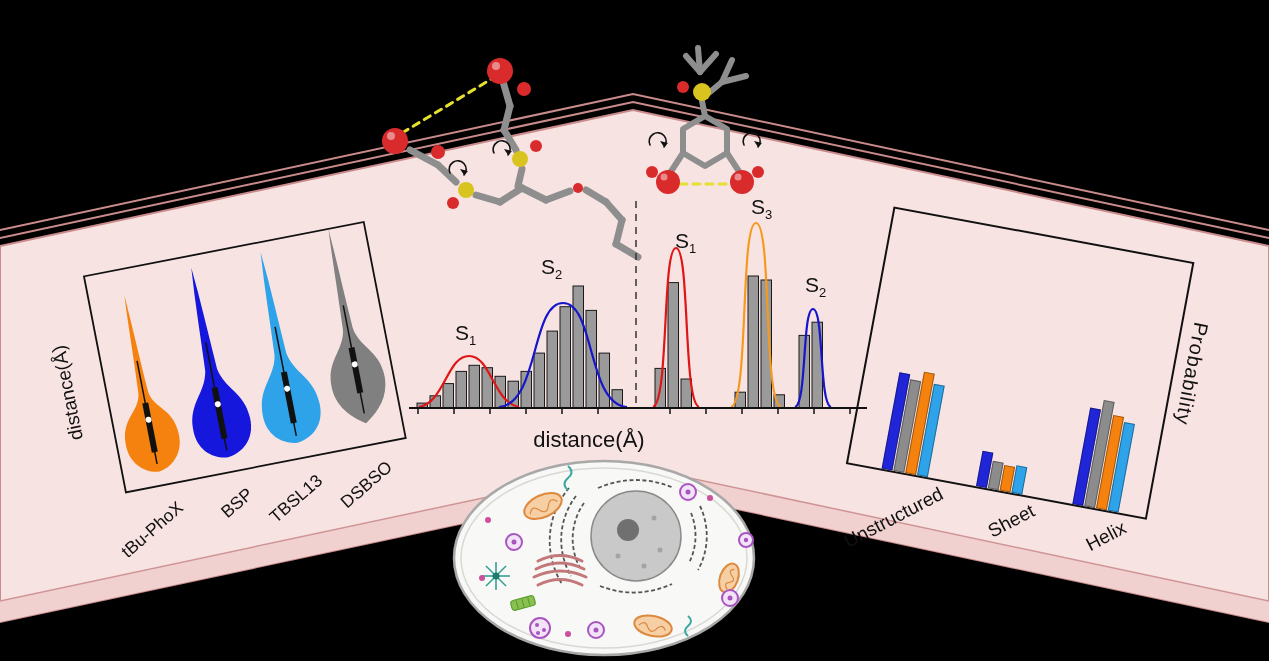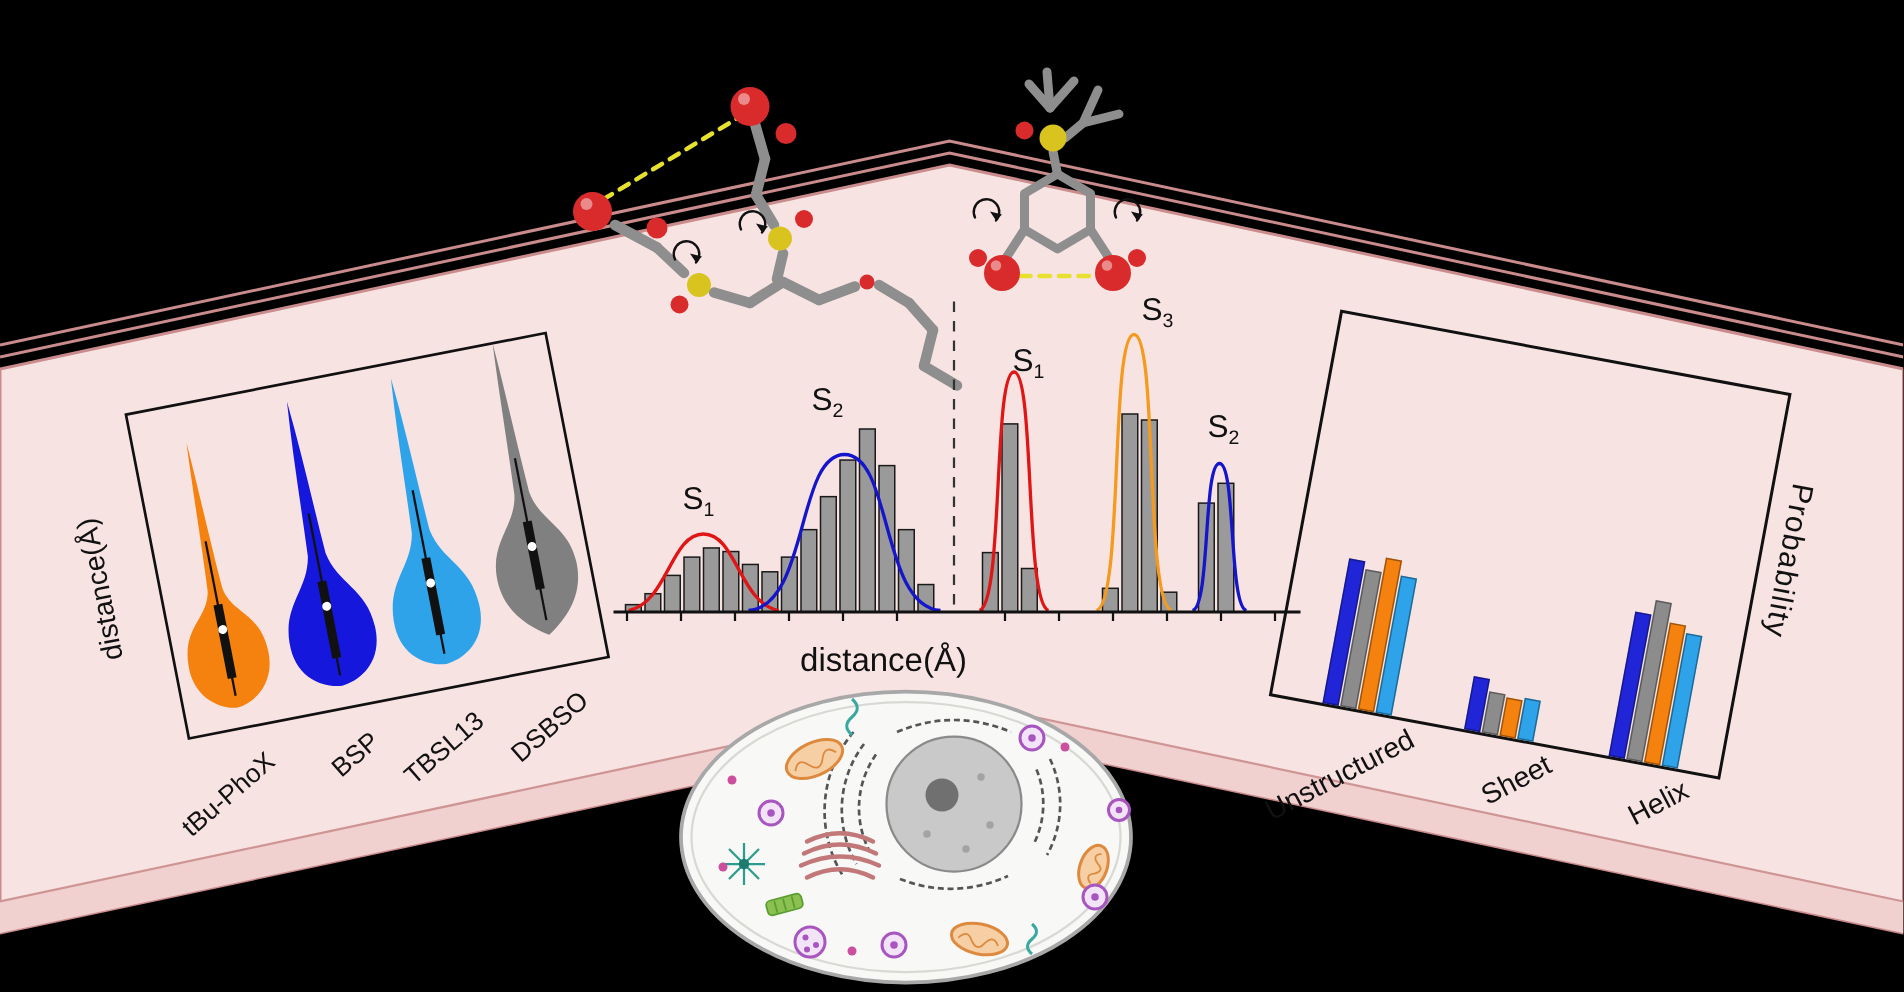--- a/index.html
+++ b/index.html
@@ -12,21 +12,21 @@
   .bar-panel{position:absolute;left:848px;top:222px;width:360px;height:340px;transform:rotate(10.5deg);z-index:3;}
   .mol-layer{position:absolute;left:350px;top:30px;width:470px;height:245px;z-index:2;}
   .cell-layer{position:absolute;left:448px;top:458px;width:316px;height:206px;z-index:4;}
   
   .violin-ylabel{position:absolute;left:-58px;top:112px;width:140px;text-align:center;transform:rotate(-90deg);font-size:19px;color:#111;}
   .vcat{position:absolute;top:246px;width:92px;text-align:right;font-size:17.5px;color:#111;transform:rotate(-30deg);transform-origin:top right;}
   .vcat0{left:4px;} .vcat1{left:75px;} .vcat2{left:146px;} .vcat3{left:217px;}
   
   .peak{position:absolute;font-size:21px;color:#111;}
   .peak sub{font-size:13px;}
-  .pk0{left:52px;top:128px;} .pk1{left:138px;top:62px;} .pk2{left:272px;top:36px;} .pk3{left:358px;top:2px;} .pk4{left:402px;top:80px;}
+  .pk0{left:52px;top:128px;} .pk1{left:138px;top:62px;} .pk2{left:272px;top:36px;} .pk3{left:348px;top:2px;} .pk4{left:402px;top:80px;}
   .hist-xlabel{position:absolute;left:86px;top:234px;width:200px;text-align:center;font-size:22px;color:#111;}
   
   .bar-box{position:absolute;left:14px;top:12px;width:302px;height:258px;border:2px solid #111;}
   .bargroup{position:absolute;bottom:0;display:flex;align-items:flex-end;gap:1px;}
   .bg0{left:34px;} .bg1{left:130px;} .bg2{left:228px;}
   .gbar{width:11px;border:1px solid rgba(0,0,0,.35);box-sizing:border-box;}
   .bar-ylabel{position:absolute;left:326px;top:70px;writing-mode:vertical-rl;font-size:20px;letter-spacing:1px;color:#111;}
   .bcat{position:absolute;top:276px;width:150px;text-align:right;font-size:19px;color:#111;transform:rotate(-38deg);transform-origin:top right;}
   .bc0{left:-43px;} .bc1{left:50px;} .bc2{left:143px;}
 </style>

